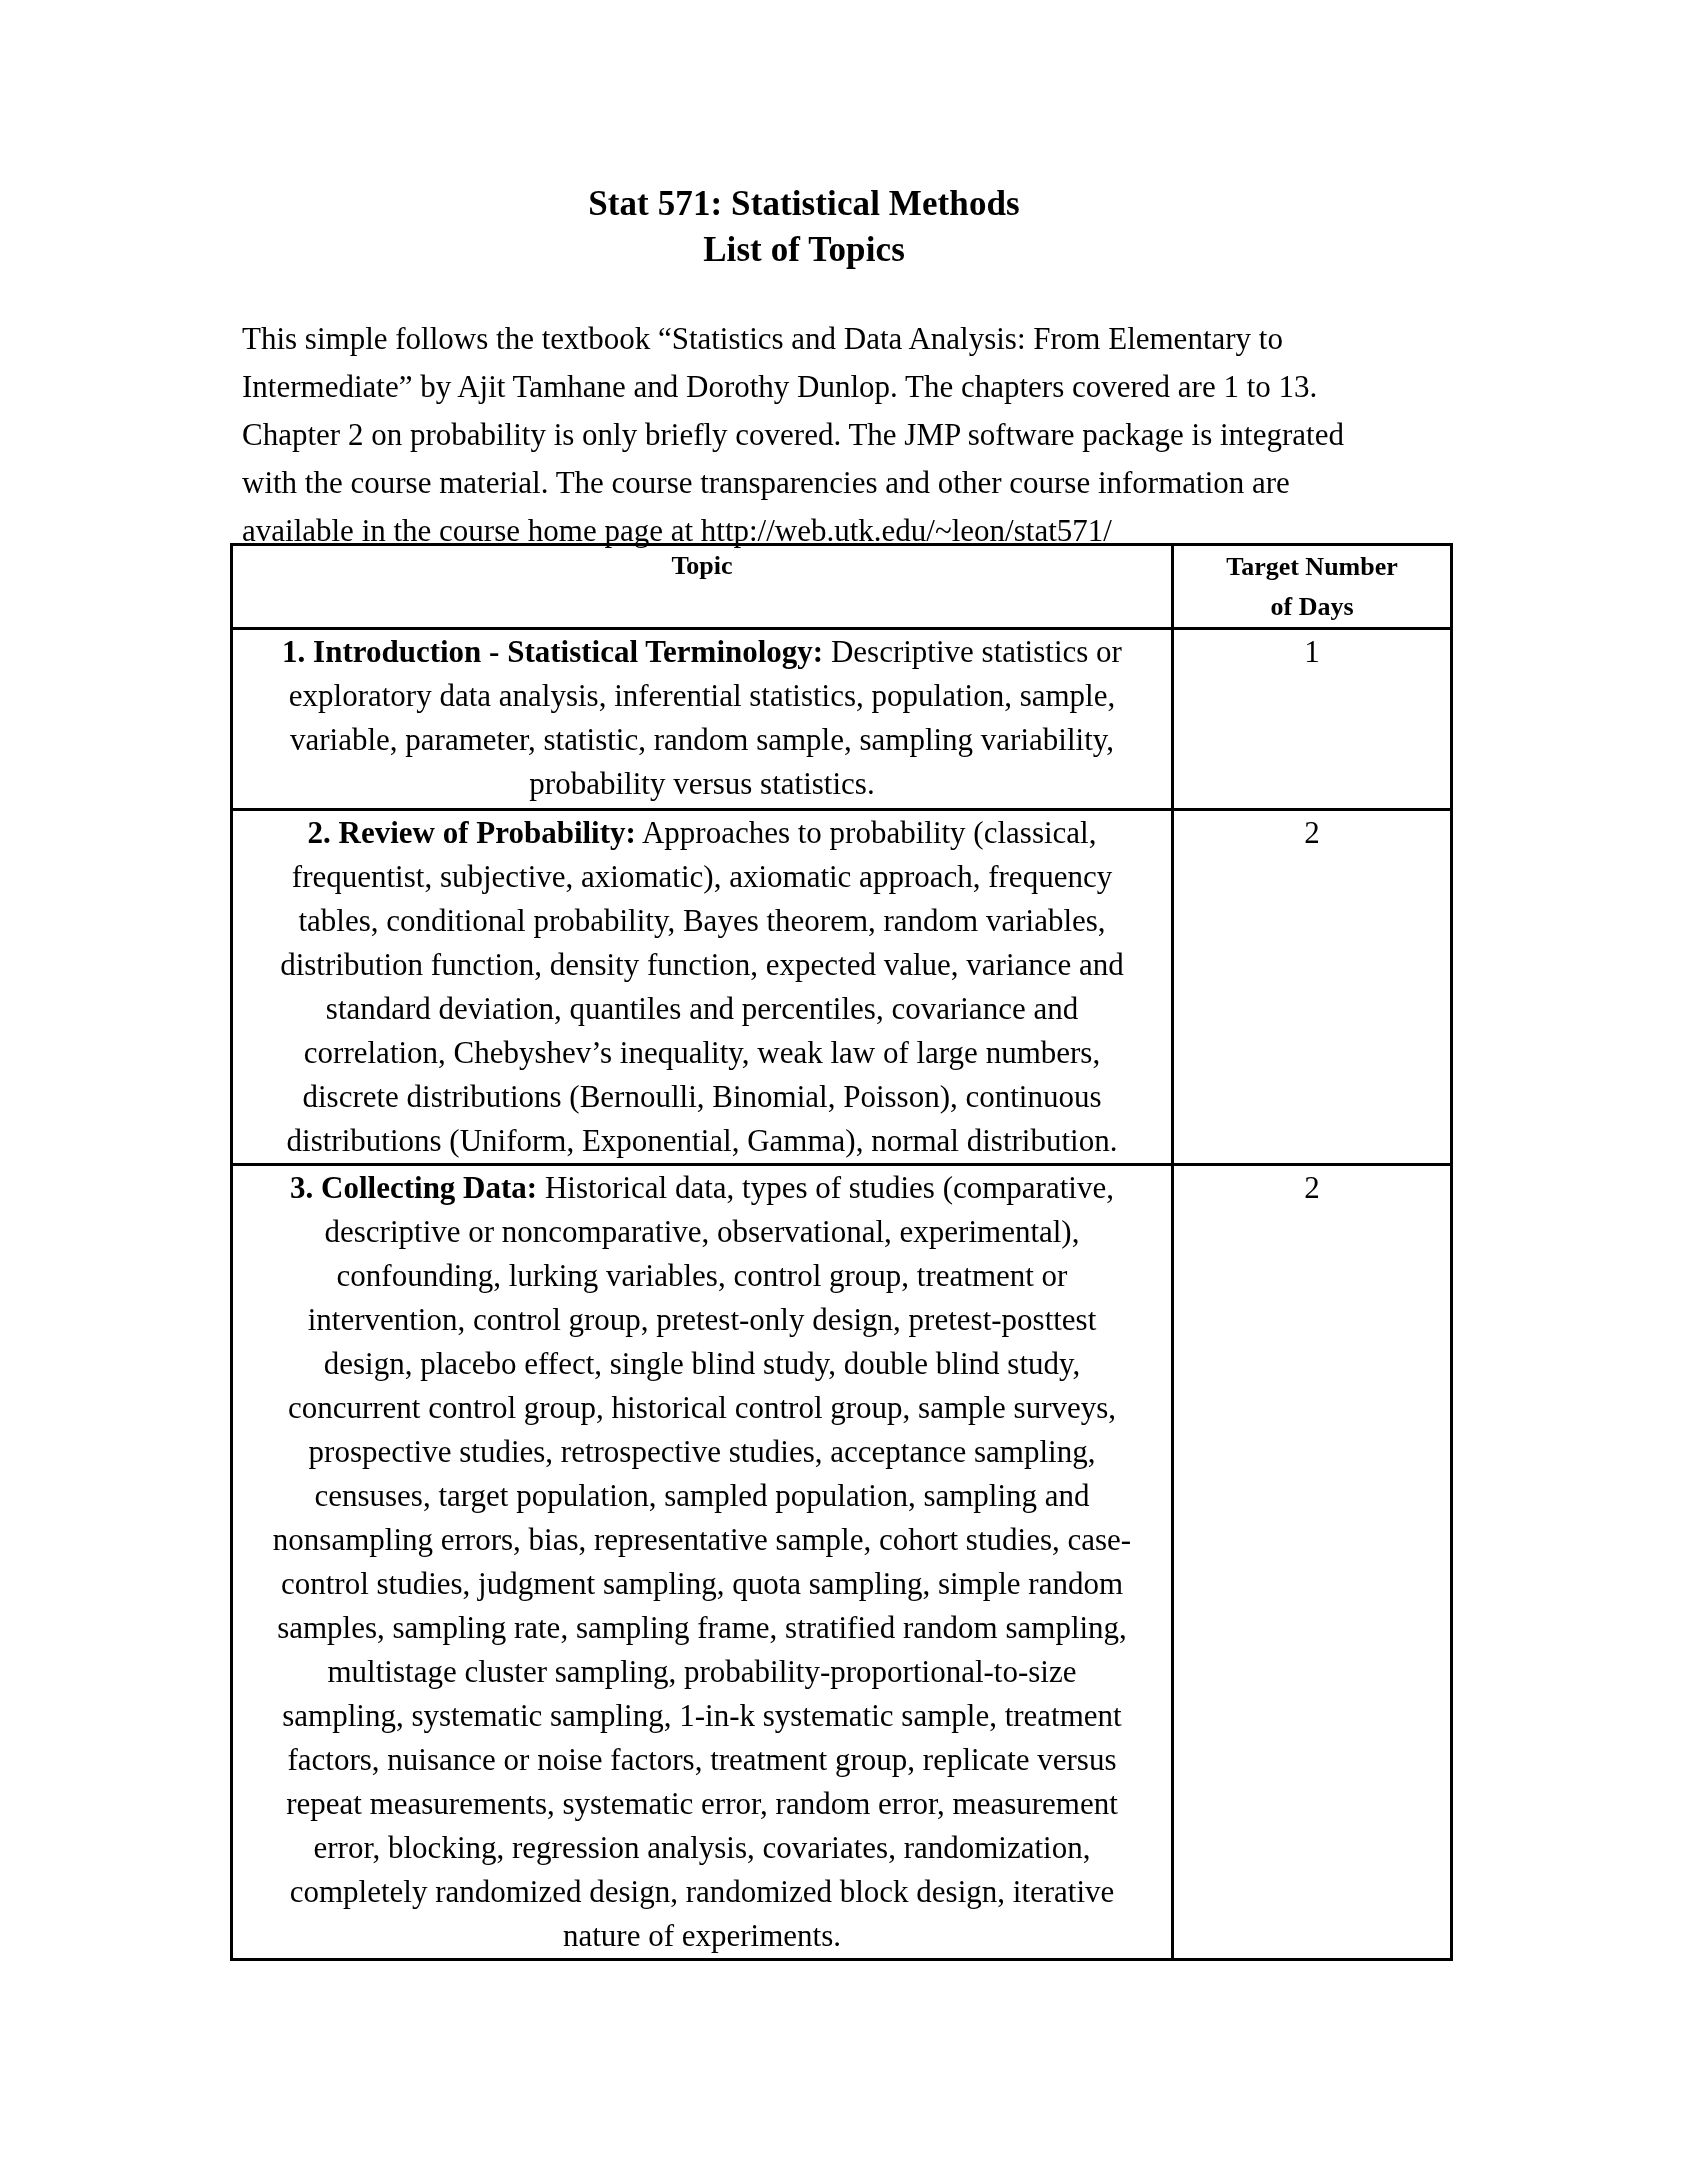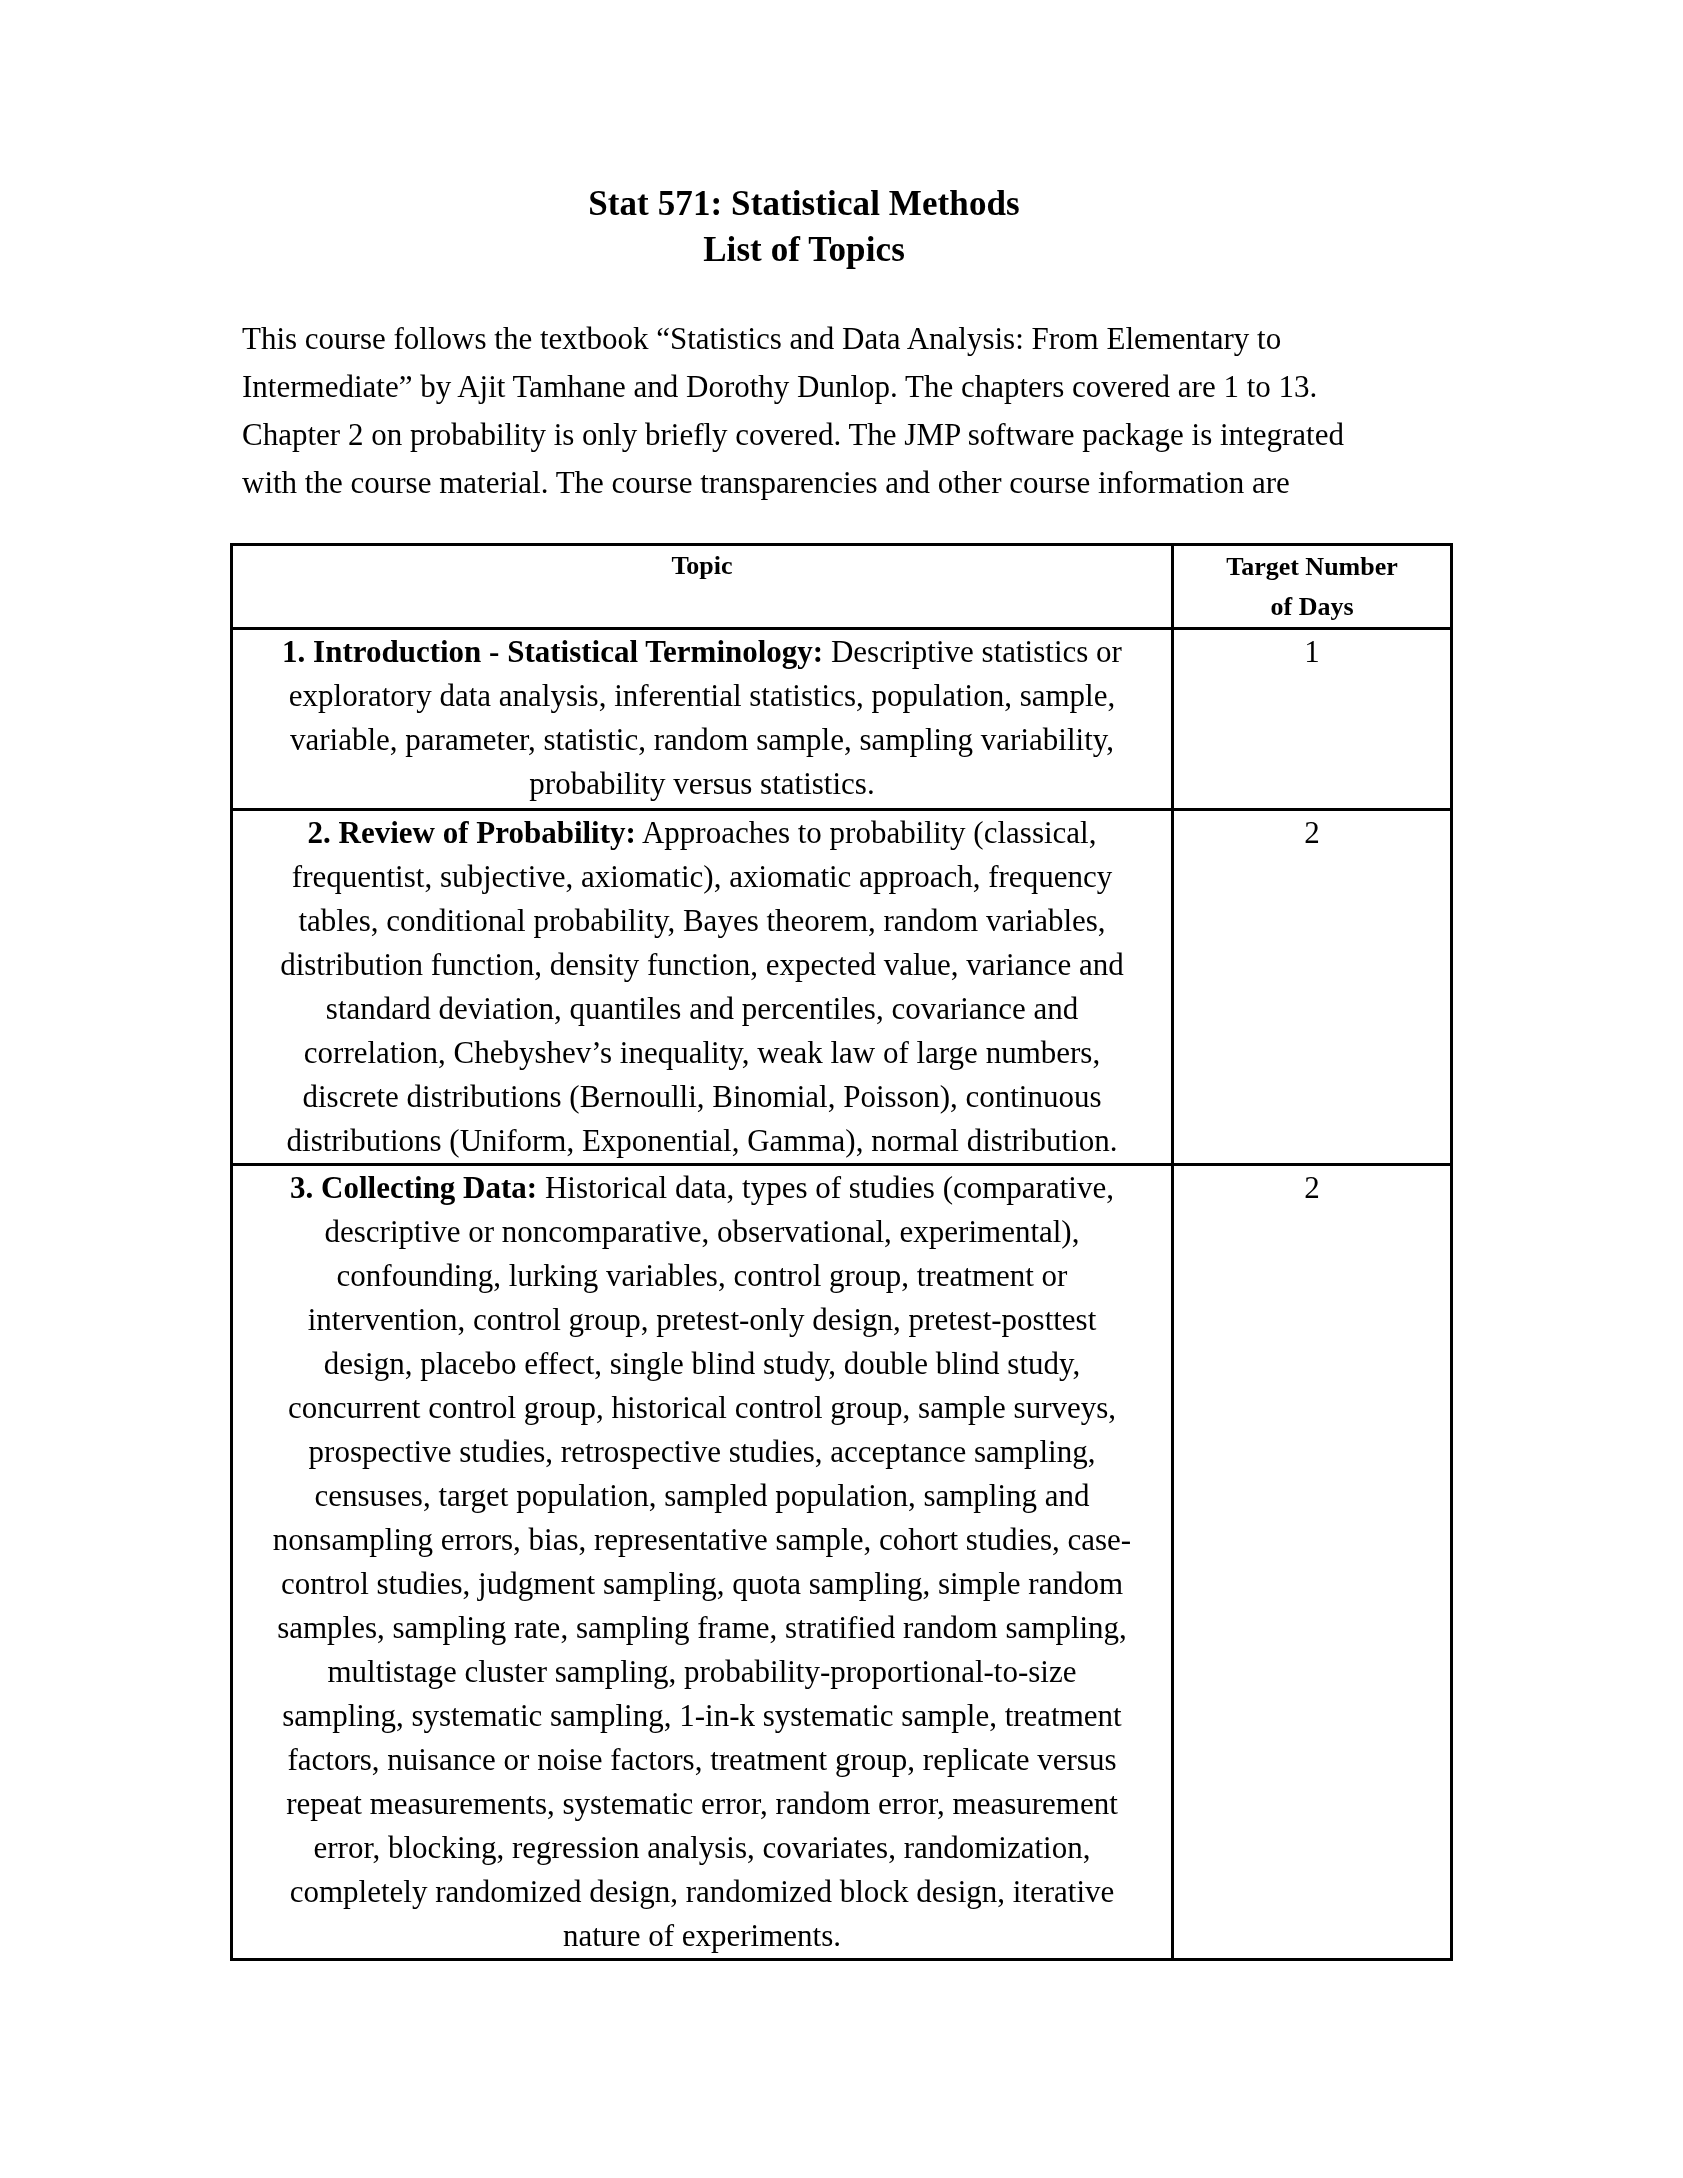--- a/index.html
+++ b/index.html
@@ -124,24 +124,25 @@
 <body>
 
 <div class="page" data-name="document-page">
 
   <div class="title-block" data-name="page-title">
     <span class="doc-title-line" data-name="title-line-1">Stat 571: Statistical Methods</span>
     <span class="doc-title-line" data-name="title-line-2">List of Topics</span>
   </div>
 
   <div class="intro" data-name="intro-paragraph">
-    <span class="ln" data-name="intro-line">This course follows the textbook “Statistics and Data Analysis: From Elementary to</span>
+    <span class="ln" data-name="intro-line">This simple follows the textbook “Statistics and Data Analysis: From Elementary to</span>
     <span class="ln" data-name="intro-line">Intermediate” by Ajit Tamhane and Dorothy Dunlop. The chapters covered are 1 to 13.</span>
     <span class="ln" data-name="intro-line">Chapter 2 on probability is only briefly covered. The JMP software package is integrated</span>
     <span class="ln" data-name="intro-line">with the course material. The course transparencies and other course information are</span>
+    <span class="ln" data-name="intro-line-url">available in the course home page at http://web.utk.edu/~leon/stat571/</span>
   </div>
 
   <table class="topics-table" data-name="topics-table">
     <colgroup>
       <col class="c-topic">
       <col class="c-days">
     </colgroup>
     <thead>
       <tr data-name="table-header-row">
         <th class="th-topic" data-name="column-header-topic">

